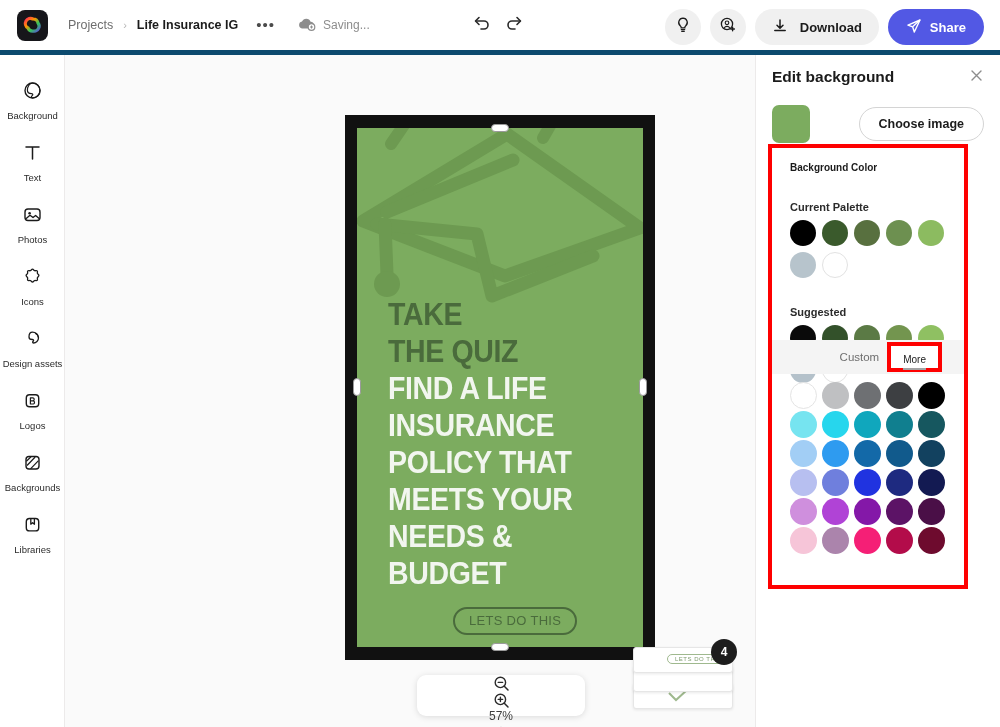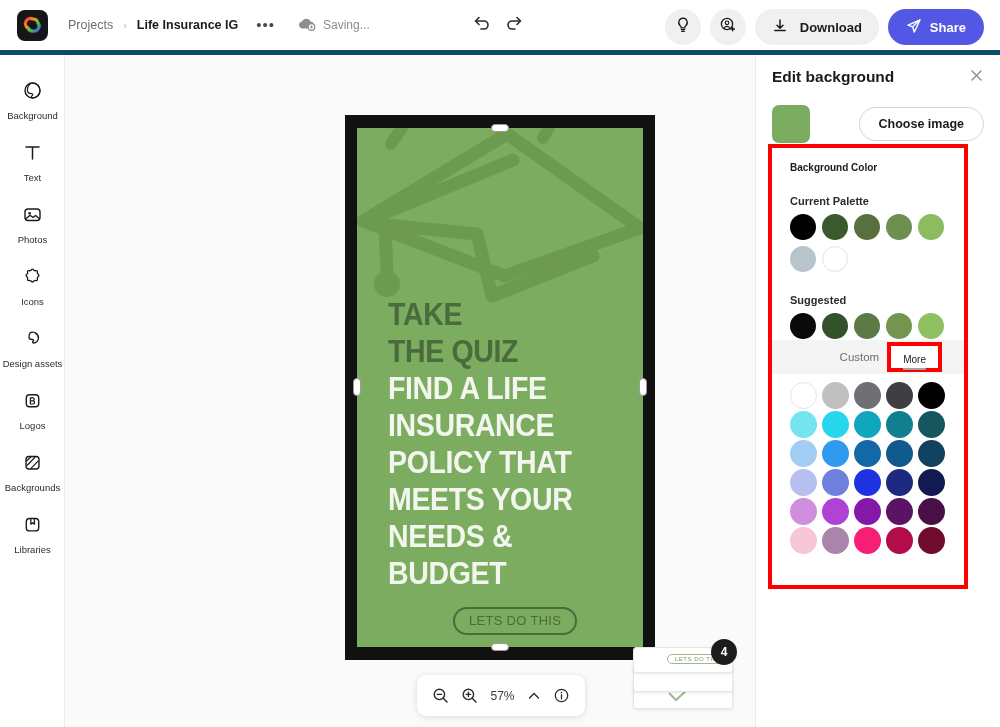--- a/index.html
+++ b/index.html
@@ -124,21 +124,21 @@
   }
   .pg-mini-cta {
     position: absolute; left: 33px; top: 6px; border: 1px solid #9fb98e; border-radius: 8px;
     padding: 1px 7px; font-size: 6px; color: #7f9c6e; letter-spacing: .5px;
   }
 
   
   .zoombar {
     position: absolute; left: 352px; top: 620px; height: 41px; width: 168px;
     background: #ffffff; border-radius: 9px; box-shadow: 0 1px 6px rgba(0,0,0,.13);
-    display: flex; align-items: center; justify-content: space-between; padding: 0 15px;
+    display: flex; align-items: center; justify-content: space-between; padding: 0 15px; flex-direction: column;
   }
   .zoom-pct { font-size: 12px; color: #3d3d3d; }
 
   
   .rightpanel {
     position: absolute; top: 55px; right: 0; width: 245px; height: 672px;
     background: #ffffff; border-left: 1px solid #eceaea; padding: 0 16px;
   }
   .panel-head { display: flex; align-items: center; justify-content: space-between; padding-top: 13px; }
   .panel-title { font-size: 15.5px; font-weight: bold; color: #1b1b1b; }
@@ -154,21 +154,21 @@
     cursor: pointer; background: #fff;
   }
 
   
   .redbox {
     position: absolute; left: 12px; top: 89px; width: 200px; height: 445px;
     border: 4px solid #fe0000; background: #ffffff;
   }
   .redbox-inner { position: absolute; left: 0; top: 0; right: 0; bottom: 0; padding: 14px 18px 0 18px; }
   .sec-title { font-size: 10px; font-weight: bold; color: #1b1b1b; }
-  .sub-title { font-size: 11px; font-weight: bold; color: #2b2b2b; margin-top: 22px; }
+  .sub-title { font-size: 11px; font-weight: bold; color: #2b2b2b; margin-top: 28px; }
   .swatch-grid { display: flex; flex-wrap: wrap; gap: 6px; margin-top: 7px; width: 166px; }
   .sw {
     width: 26px; height: 26px; border-radius: 50%; cursor: pointer;
   }
   .sw.white-ring { border: 1px solid #e2e2e2; }
 
   .tabs-row {
     position: absolute; left: 0; right: 0; top: 192px; height: 34px;
     display: flex; align-items: center; justify-content: flex-end;
     padding-right: 22px; gap: 0px; background: #f4f4f4;

